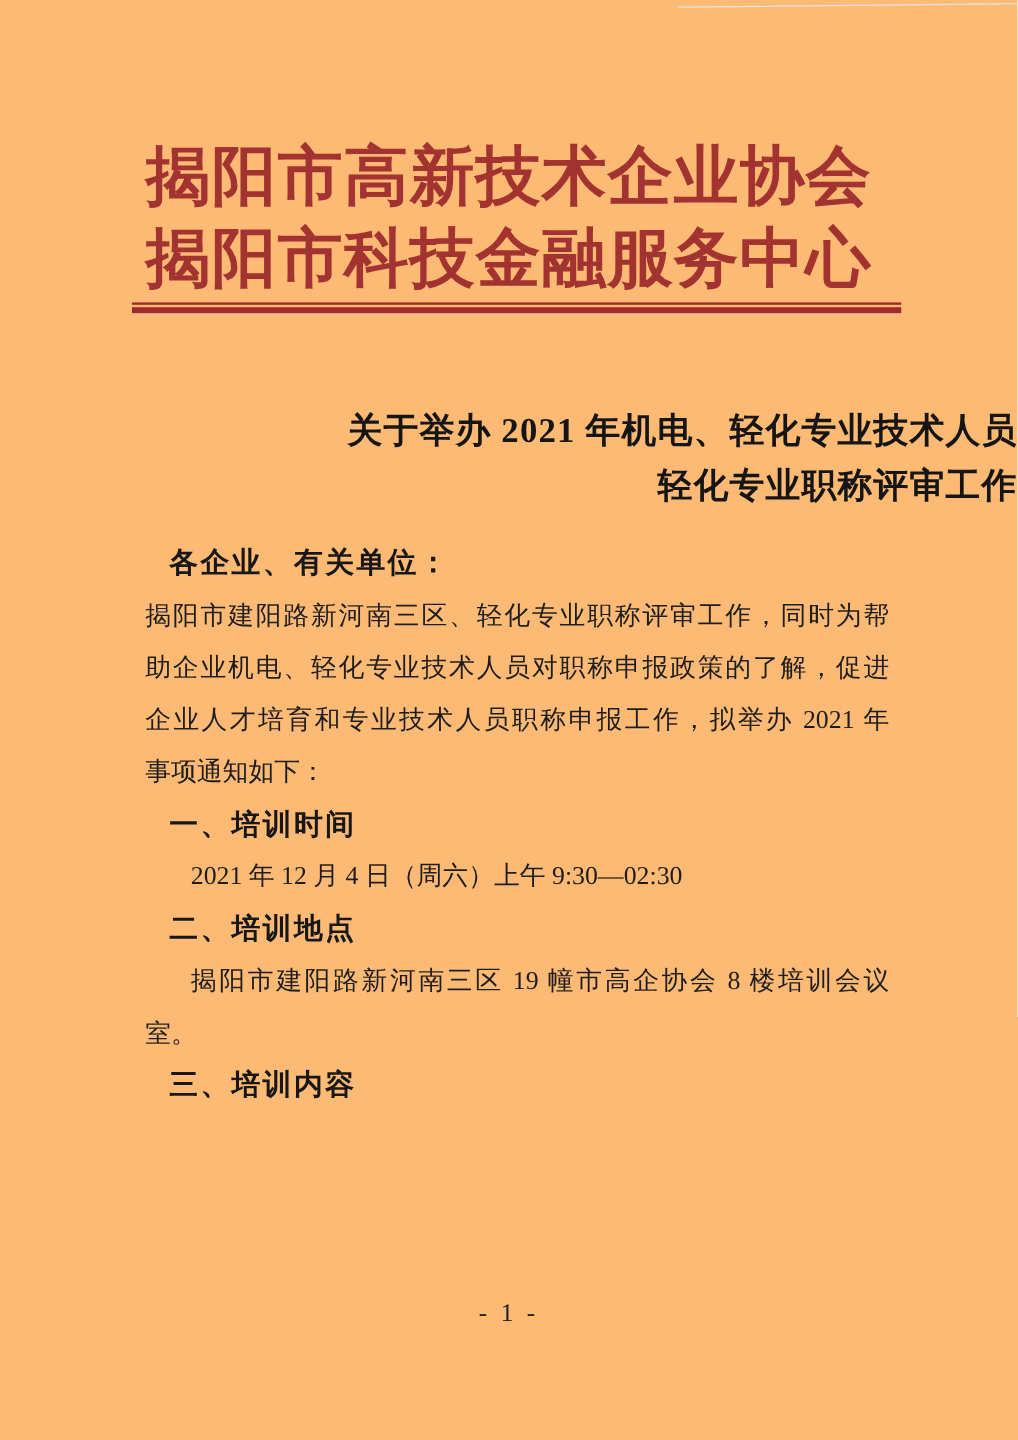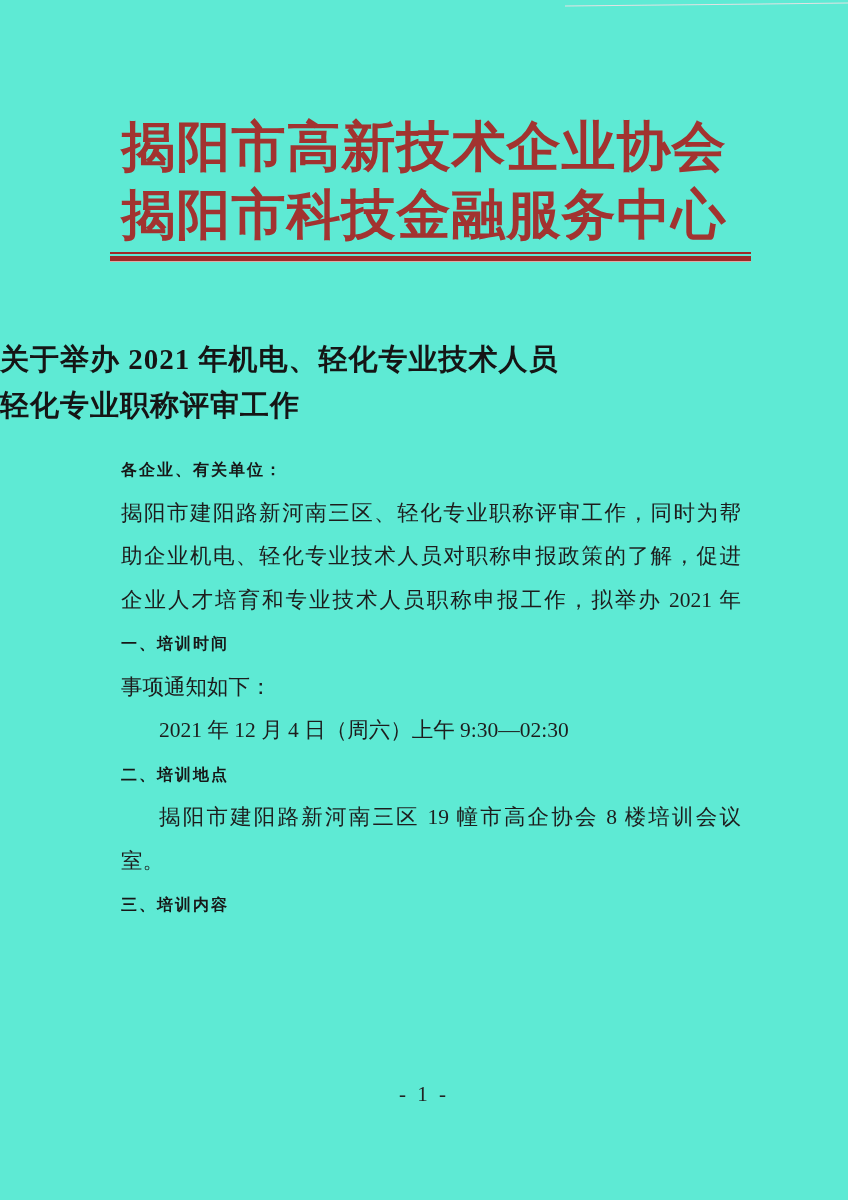--- a/index.html
+++ b/index.html
@@ -4,21 +4,21 @@
 <style>
   html, body {
     margin: 0;
     padding: 0;
     background: #ffffff;
   }
   .page {
     position: relative;
     width: 848px;
     height: 1200px;
-    background: #5eead4;
+    background: #fdba74;
     overflow: hidden;
     font-family: "Liberation Serif", "DejaVu Serif", serif;
     color: #1d1d1d;
   }
   
   .scan-artifact {
     position: absolute;
     top: 4px;
     left: 565px;
     width: 290px;
@@ -50,21 +50,21 @@
   .rule-thin  { height: 2px; background: #9d2b28; }
   .rule-gap   { height: 2px; background: transparent; }
   .rule-thick { height: 5px; background: #9d2b28; }
   .rule-light { height: 1px; background: #ddaca9; }
   
   .doc-title {
     position: absolute;
     top: 336px;
     left: 0;
     width: 100%;
-    text-align: left;
+    text-align: right;
     font-family: "Liberation Serif", "DejaVu Serif", serif;
     font-weight: bold;
     font-size: 29px;
     line-height: 46px;
     letter-spacing: 1px;
     color: #151515;
   }
   
   .doc-body {
     position: absolute;
@@ -81,23 +81,24 @@
   }
   .j {
     text-align: justify;
     text-align-last: justify;
     text-justify: inter-character;
   }
   .indent { text-indent: 38px; }
   .h {
     font-family: "Liberation Sans", "DejaVu Sans", sans-serif;
     font-weight: bold;
-    font-size: 16px;
+    font-size: 24px;
     letter-spacing: 2px;
     color: #171717;
+    margin-left: 20px;
   }
   
   .footer {
     position: absolute;
     top: 1082px;
     left: 0;
     width: 100%;
     text-align: center;
     font-size: 21px;
     letter-spacing: 3px;
@@ -126,22 +127,22 @@
   <div class="doc-title">
     <div>关于举办 2021 年机电、轻化专业技术人员</div>
     <div>轻化专业职称评审工作</div>
   </div>
 
   <div class="doc-body">
     <div class="line h">各企业、有关单位：</div>
     <div class="line j">揭阳市建阳路新河南三区、轻化专业职称评审工作，同时为帮</div>
     <div class="line j">助企业机电、轻化专业技术人员对职称申报政策的了解，促进</div>
     <div class="line j">企业人才培育和专业技术人员职称申报工作，拟举办 2021 年</div>
+    <div class="line">事项通知如下：</div>
     <div class="line h">一、培训时间</div>
-    <div class="line">事项通知如下：</div>
     <div class="line indent">2021 年 12 月 4 日（周六）上午 9:30—02:30</div>
     <div class="line h">二、培训地点</div>
     <div class="line j indent">揭阳市建阳路新河南三区 19 幢市高企协会 8 楼培训会议</div>
     <div class="line">室。</div>
     <div class="line h">三、培训内容</div>
   </div>
 
   <div class="footer">- 1 -</div>
 
 </div>

